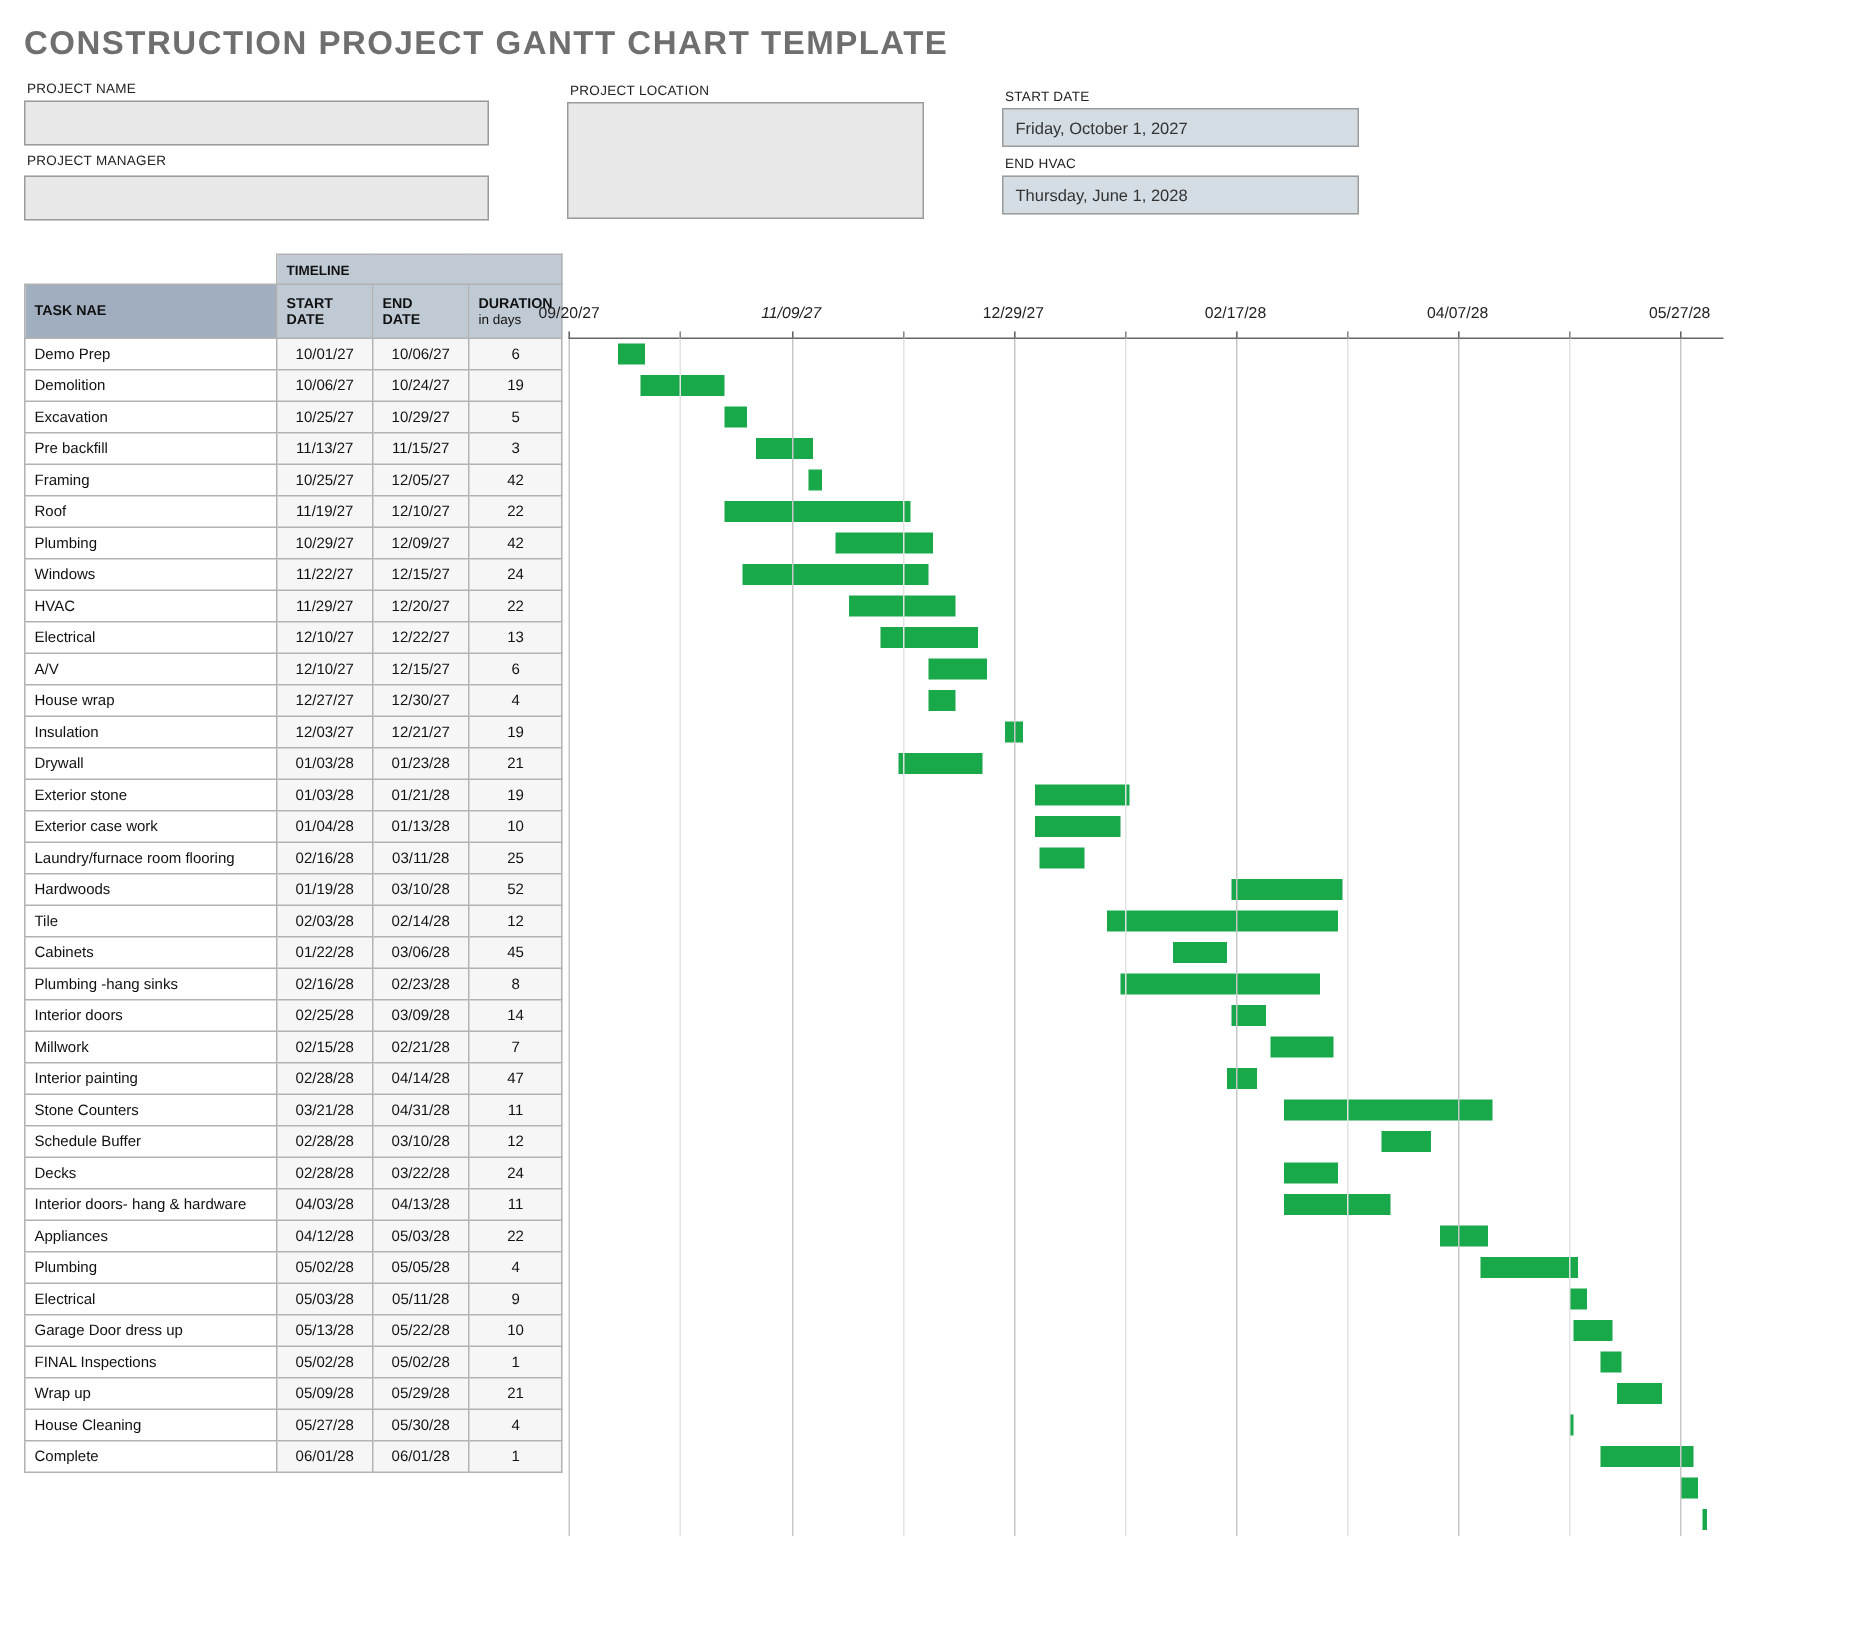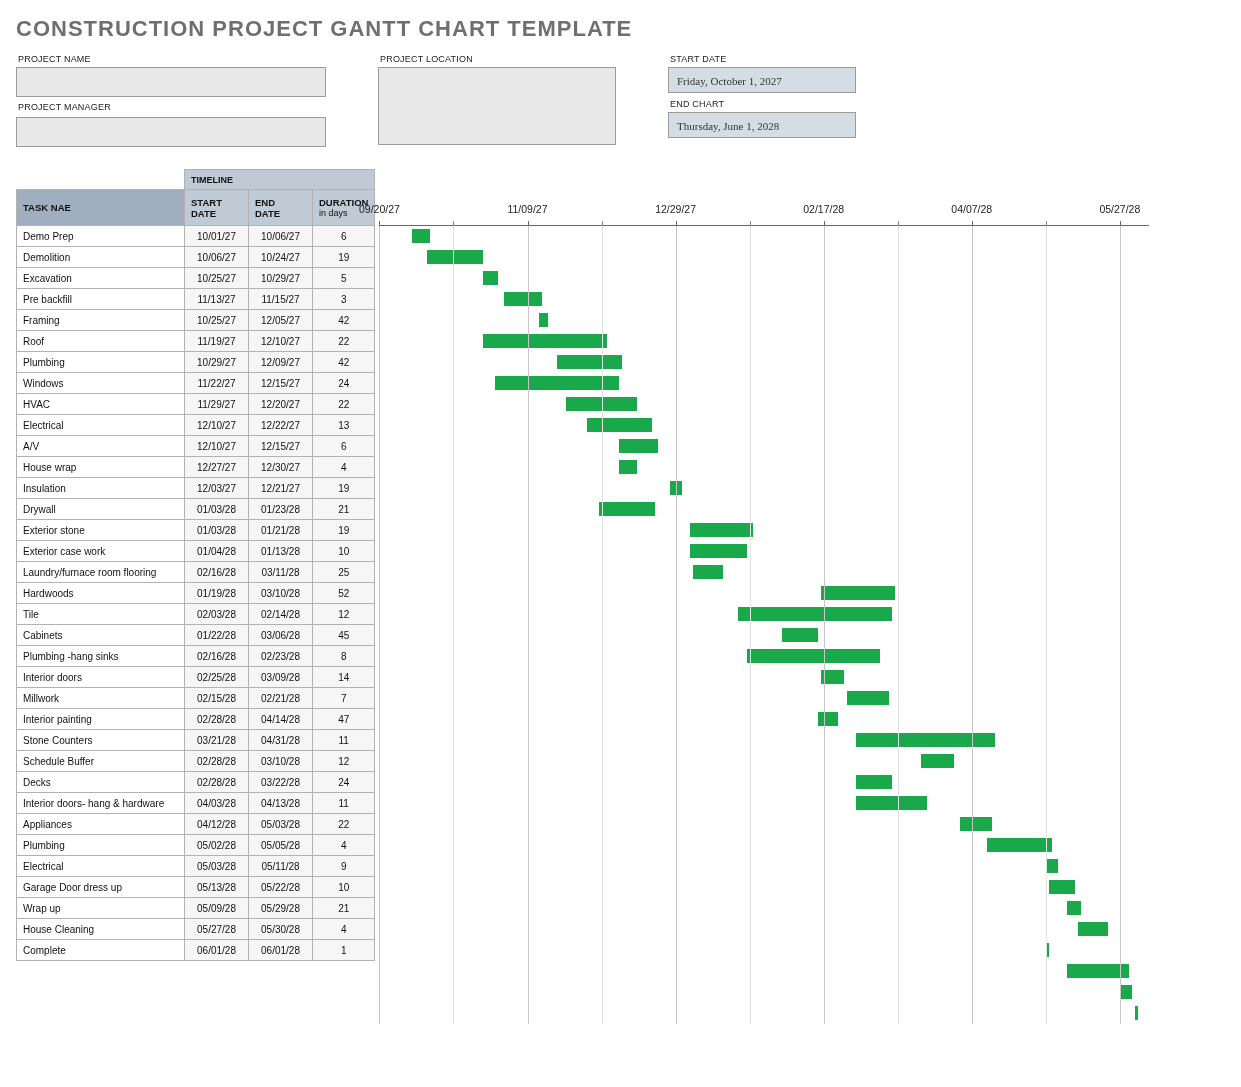--- a/index.html
+++ b/index.html
@@ -15,40 +15,41 @@
     margin: 0 0 12px 0;
     font-size: 22px;
     font-weight: 700;
     letter-spacing: 1px;
     color: #6f6f6f;
   }
   .info-section {
     display: flex;
     gap: 52px;
     margin-bottom: 22px;
+    align-items: center;
   }
   .info-col { display: flex; flex-direction: column; }
   .field-label {
     font-size: 9px;
     letter-spacing: 0.2px;
     color: #222;
     margin: 0 0 3px 2px;
   }
   .field-box {
     border: 1px solid #9b9b9b;
     background: #e8e8e8;
     padding: 4px 8px;
     font-size: 11px;
     color: #333;
   }
   .field-box.blue { background: #d5dde4; }
   #box-project-name   { width: 310px; height: 30px; }
   #box-project-manager{ width: 310px; height: 30px; margin-top: 2px;}
   #box-project-location{ width: 238px; height: 78px; }
-  #box-start-date, #box-end-date { width: 188px; height: 26px; line-height: 18px; font-family: Liberation Serif, serif; }
+  #box-start-date, #box-end-date { width: 238px; height: 26px; line-height: 18px; }
 
   .table-wrap {
     display: flex;
     align-items: flex-start;
   }
 
   table.task-table {
     border-collapse: collapse;
     font-size: 10px;
   }
@@ -150,21 +151,21 @@
     <div class="field-label" style="margin-top:5px">PROJECT MANAGER</div>
     <div id="box-project-manager" class="field-box"></div>
   </div>
   <div class="info-col">
     <div class="field-label">PROJECT LOCATION</div>
     <div id="box-project-location" class="field-box"></div>
   </div>
   <div class="info-col">
     <div class="field-label">START DATE</div>
     <div id="box-start-date" class="field-box blue">Friday, October 1, 2027</div>
-    <div class="field-label" style="margin-top:6px">END CHART</div>
+    <div class="field-label" style="margin-top:6px">END HVAC</div>
     <div id="box-end-date" class="field-box blue">Thursday, June 1, 2028</div>
   </div>
 </div>
 
 <div class="table-wrap">
   <table class="task-table">
     <thead>
       <tr class="timeline-row">
         <th class="blank"></th>
         <th colspan="3">TIMELINE</th>
@@ -372,20 +373,26 @@
           <td class="c-end">05/11/28</td>
           <td class="c-dur">9</td>
         </tr>
         <tr>
           <td class="c-name">Garage Door dress up</td>
           <td class="c-start">05/13/28</td>
           <td class="c-end">05/22/28</td>
           <td class="c-dur">10</td>
         </tr>
         <tr>
+          <td class="c-name">FINAL Inspections</td>
+          <td class="c-start">05/02/28</td>
+          <td class="c-end">05/02/28</td>
+          <td class="c-dur">1</td>
+        </tr>
+        <tr>
           <td class="c-name">Wrap up</td>
           <td class="c-start">05/09/28</td>
           <td class="c-end">05/29/28</td>
           <td class="c-dur">21</td>
         </tr>
         <tr>
           <td class="c-name">House Cleaning</td>
           <td class="c-start">05/27/28</td>
           <td class="c-end">05/30/28</td>
           <td class="c-dur">4</td>
@@ -395,21 +402,21 @@
           <td class="c-start">06/01/28</td>
           <td class="c-end">06/01/28</td>
           <td class="c-dur">1</td>
         </tr>
       </tbody>
   </table>
 
   <div class="gantt-area">
     <div class="gantt-dates" id="gantt-dates" style="width: 770px;">
         <span style="left: 0px; text-align: right;">09/20/27</span>
-        <span style="left: 148.077px;">11/09/27</span>
+        <span style="left: 148.077px; font-style: italic;">11/09/27</span>
         <span style="left: 296.154px;">12/29/27</span>
         <span style="left: 444.231px;">02/17/28</span>
         <span style="left: 592.308px;">04/07/28</span>
         <span style="left: 740.385px;">05/27/28</span>
       </div>
     <div class="gantt-grid" id="gantt-grid" style="width: 770px; height: 798px;">
       <div class="gantt-rows" id="gantt-rows" style="height: 798px;">
           <div class="gantt-row">
             <div class="gantt-bar" title="Demo Prep" style="left: 32.5769px; width: 17.7692px; background: rgb(25, 168, 74);"></div>
           </div>

